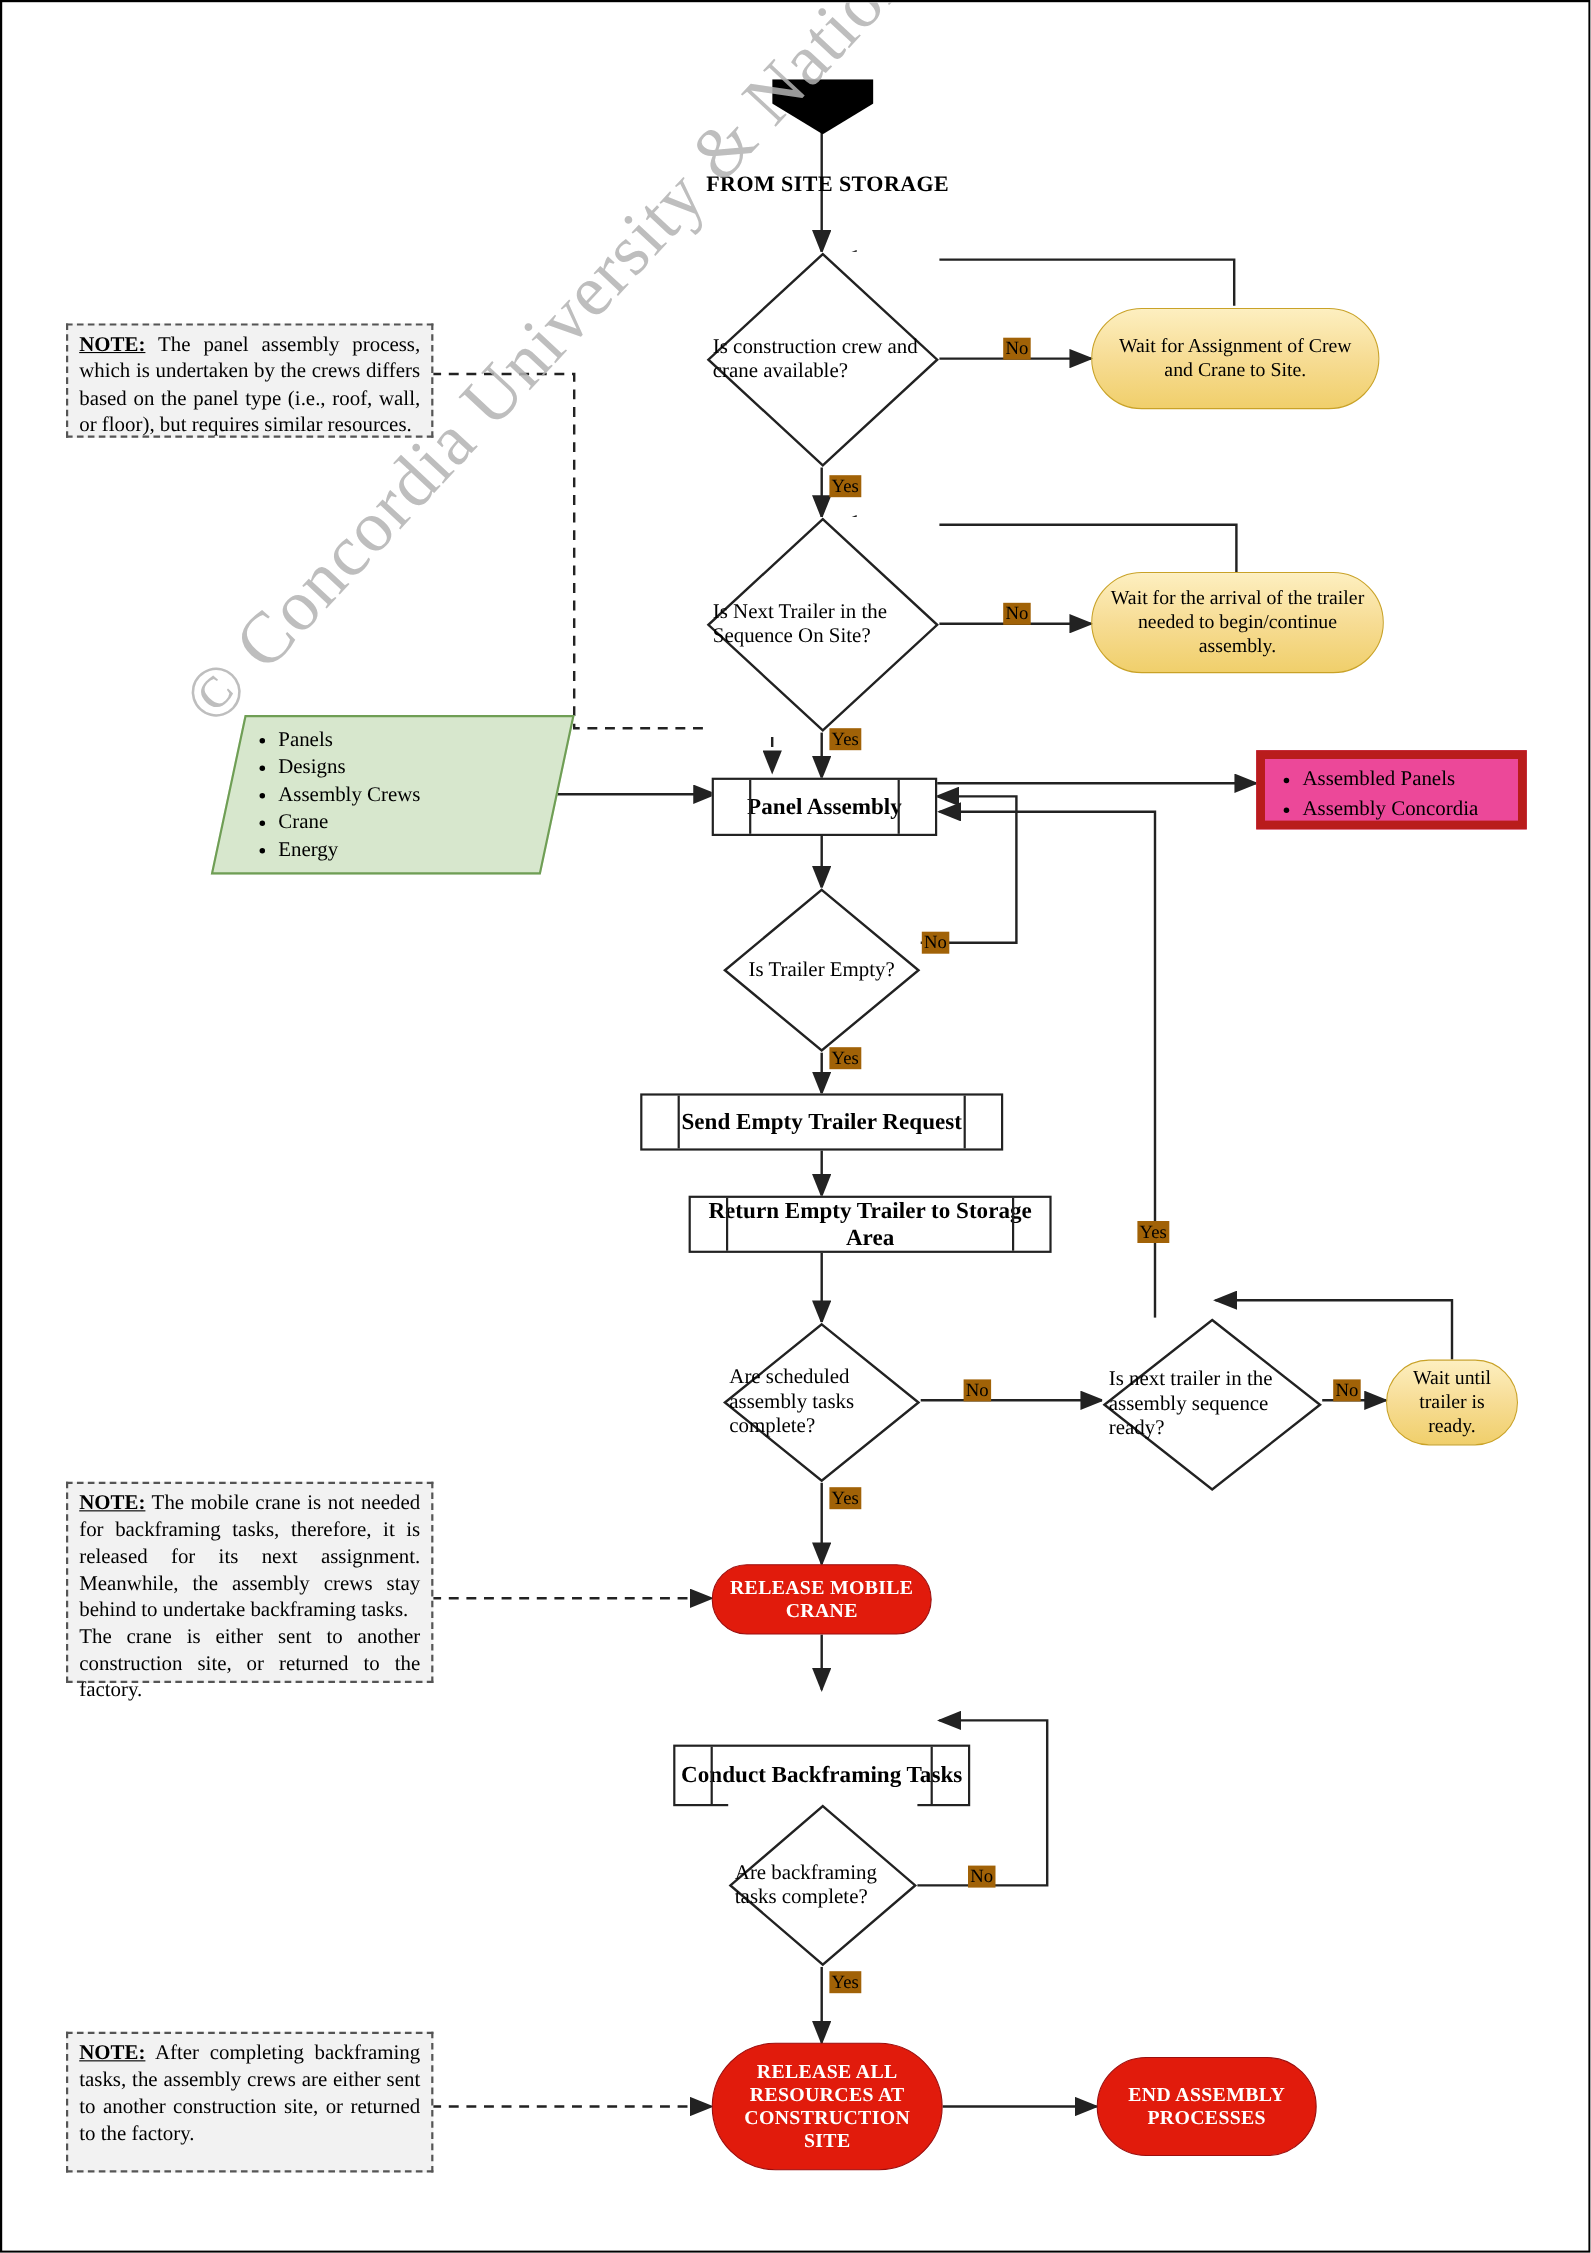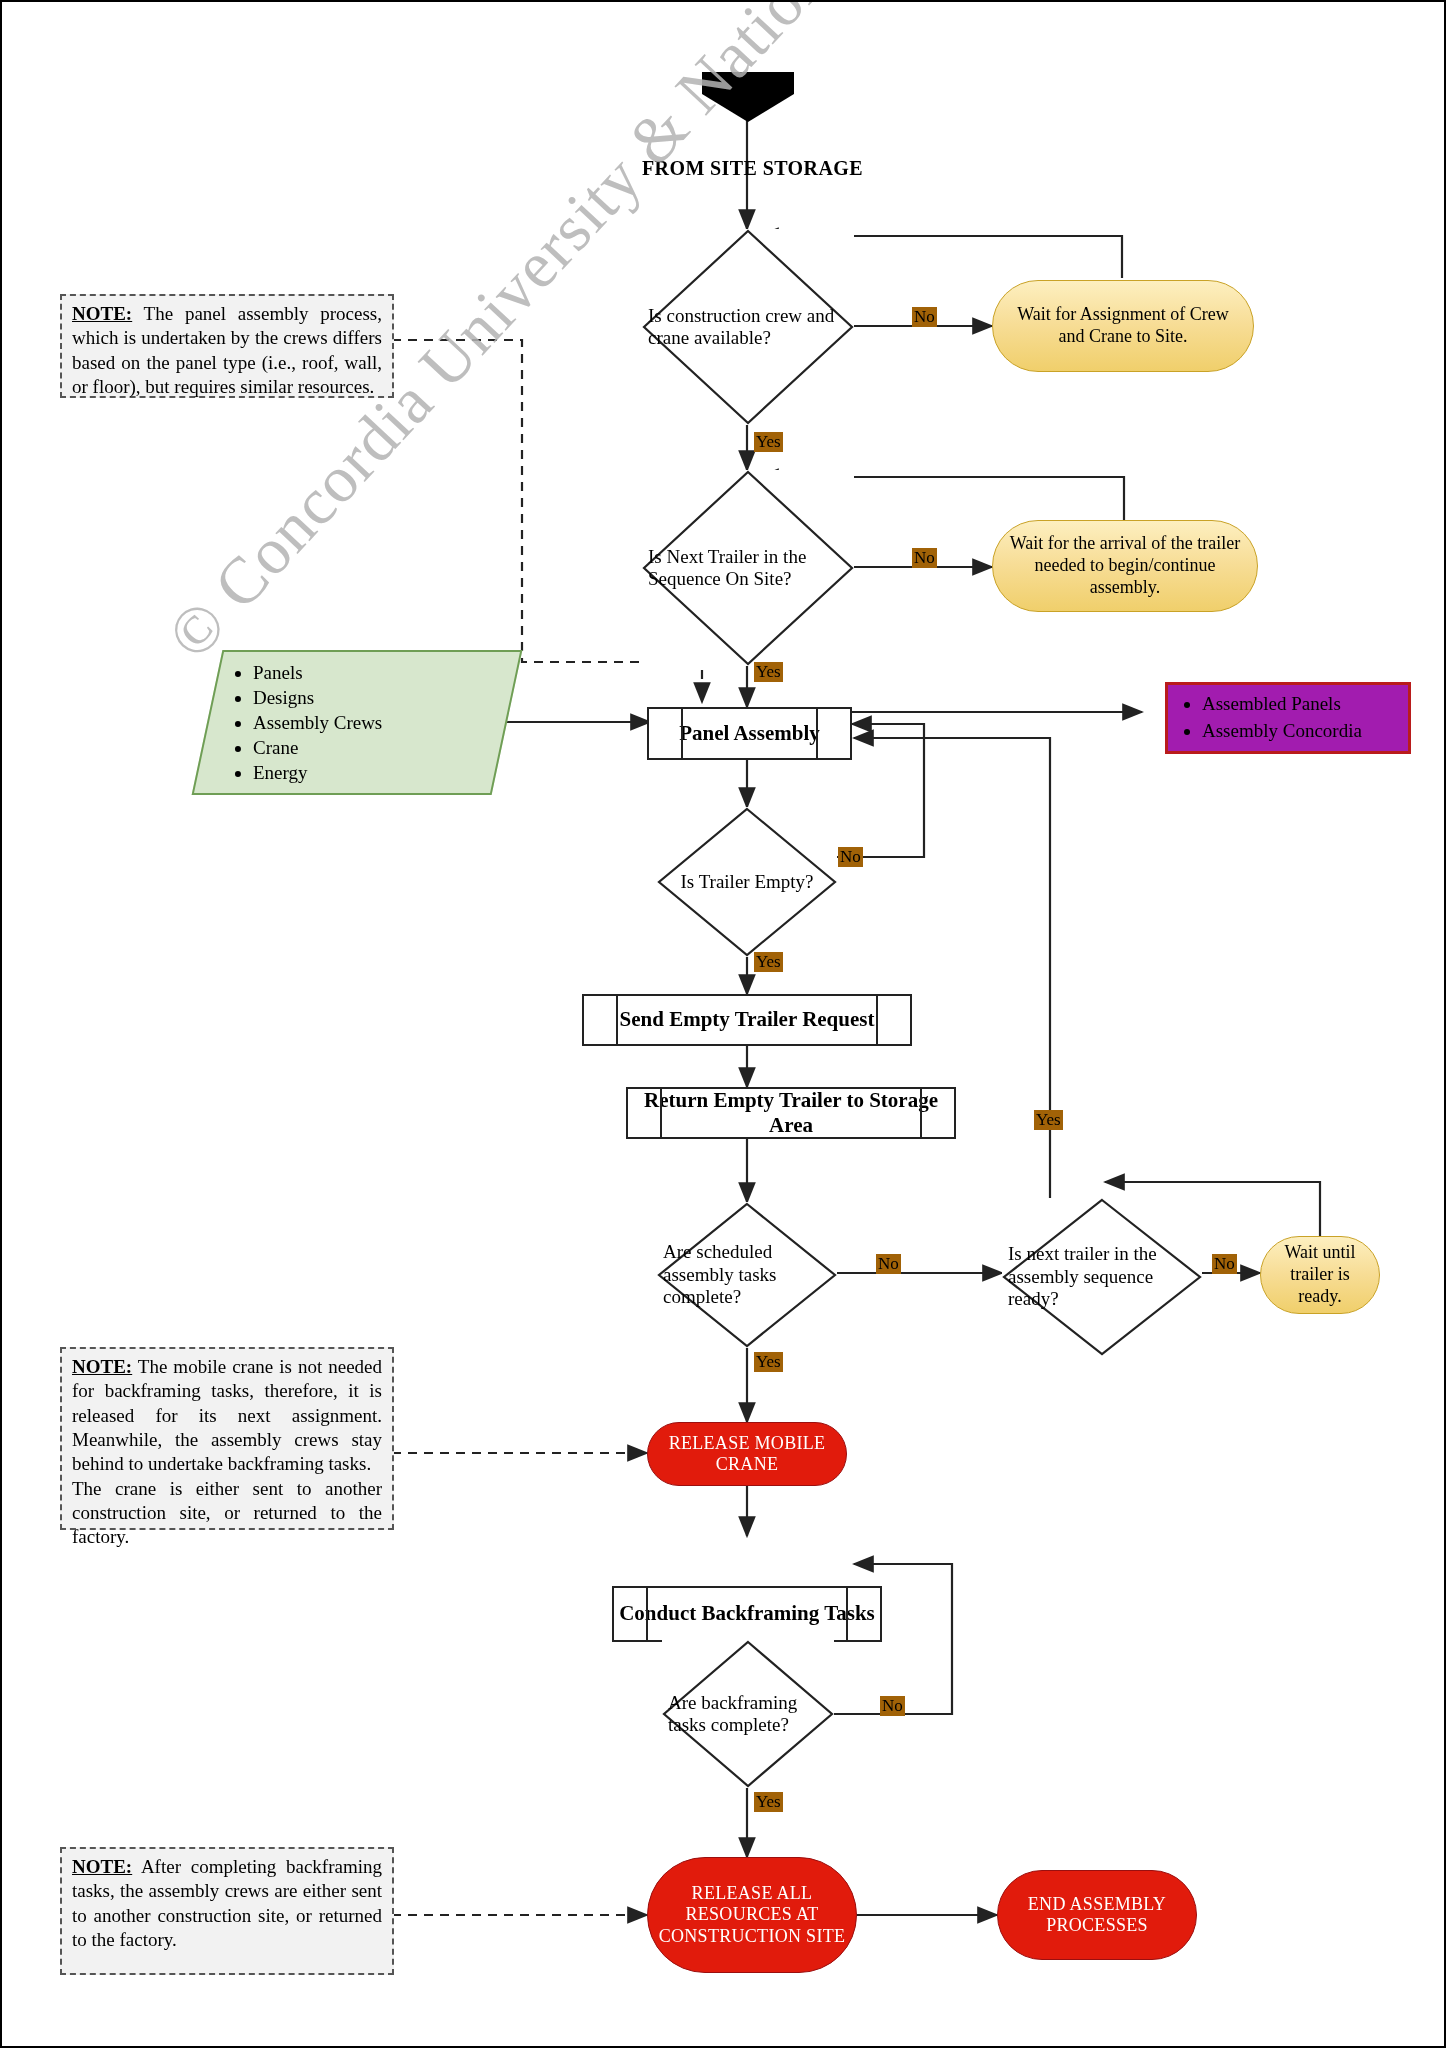--- a/index.html
+++ b/index.html
@@ -69,21 +69,21 @@
     font-size:18px;line-height:1.22;
     padding:4px 12px;
   }
 
   .terminator{
     z-index:3;
     border:1px solid #9b0f0f;
     border-radius:60px;
     background:#e11b0c;
     color:#fff;
-    font-weight:normal;
+    font-weight:bold;
     display:flex;align-items:center;justify-content:center;
     text-align:center;
     font-size:18px;line-height:1.18;
     letter-spacing:.3px;
     padding:4px 10px;
   }
 
   .note{
     z-index:4;
     background:#f2f2f2;
@@ -101,24 +101,23 @@
     background:#d7e7cd;
     border:2px solid #6f9e55;
     transform:skewX(-12deg);
   }
   .inputbox .inner{transform:skewX(12deg);padding:8px 12px 8px 20px;}
   .inputbox ul{margin:0;padding-left:24px;}
   .inputbox li{font-size:19px;line-height:1.32;}
 
   .outputbox{
     z-index:3;
-    background:#a21caf;
-    border:3px solid #b91c1c;
+    background:#ec4899;
+    border:8px solid #b91c1c;
     padding:6px 10px;
-    margin-left:23px;
   }
   .outputbox ul{margin:0;padding-left:24px;}
   .outputbox li{font-size:19px;line-height:1.4;}
 
   .startcap{z-index:3;}
 
   .lbl{
     z-index:4;position:absolute;
     font-size:17px;background:#a16207;padding:0 2px;white-space:nowrap;
   }

